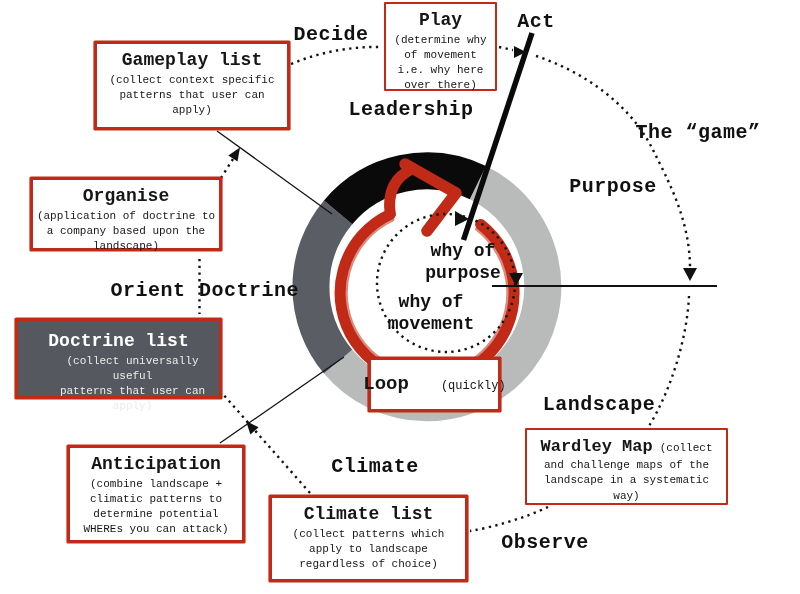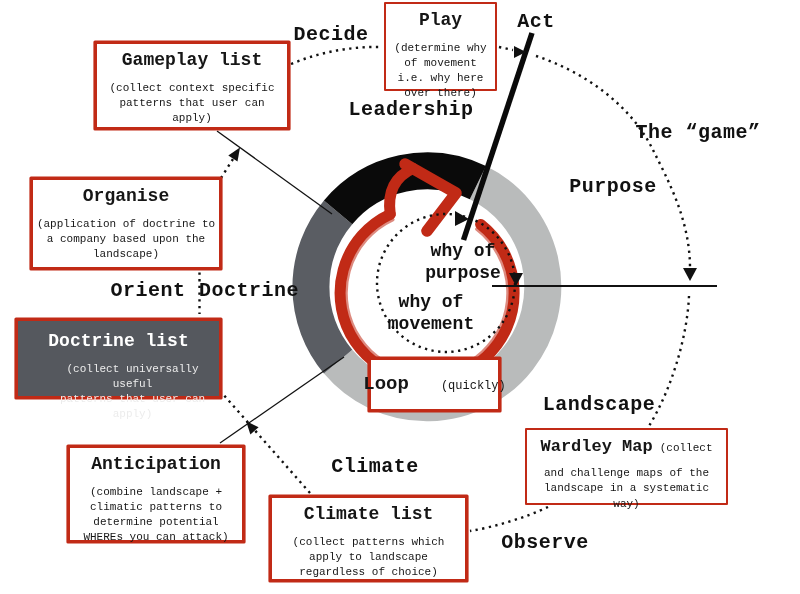--- a/index.html
+++ b/index.html
@@ -30,21 +30,21 @@
     position:absolute;box-sizing:border-box;z-index:4;background:#fff;
     border:3px solid var(--accent-red,#c12a16);border-radius:1px;
     box-shadow:0 0 0 .6px var(--accent-red,#c12a16);
     text-align:center;color:#161616;
   }
   .box--thin{border-width:2px;box-shadow:none;}
   .box--dark{background:var(--box-dark-bg,#55585e);color:#ffffff;}
   .box--dark .bb{color:#ececec;padding-left:28px;}
   .bt{font-weight:700;font-size:18px;line-height:1.25;margin-top:5px;}
   .bt--sm{font-size:18px;}
-  .bb{font-size:11px;line-height:1.38;white-space:pre-line;margin-top:9px;}
+  .bb{font-size:11px;line-height:1.38;white-space:pre-line;margin-top:1px;}
   .titlerow{display:flex;justify-content:center;align-items:baseline;gap:7px;}
   .bi{font-size:11px;font-weight:400;}
   .box--loop .titlerow{margin-top:13px;gap:32px;}
   .box--loop .bi{font-size:12px;}
 </style>
 </head>
 <body>
 
 <div class="stage">
 
@@ -108,21 +108,21 @@
 over there)</div>
   </div>
 
   <div class="box" style="left:94px;top:41px;width:196px;height:89px;">
     <div class="bt">Gameplay list</div>
     <div class="bb">(collect context specific
 patterns that user can
 apply)</div>
   </div>
 
-  <div class="box" style="left:30px;top:177px;width:192px;height:93px;">
+  <div class="box" style="left:30px;top:177px;width:192px;height:74px;">
     <div class="bt">Organise</div>
     <div class="bb">(application of doctrine to
 a company based upon the
 landscape)</div>
   </div>
 
   <div class="box box--dark" style="left:15px;top:318px;width:207px;height:81px;">
     <div class="bt" style="margin-top:9px;">Doctrine list</div>
     <div class="bb">(collect universally useful
 patterns that user can apply)</div>

